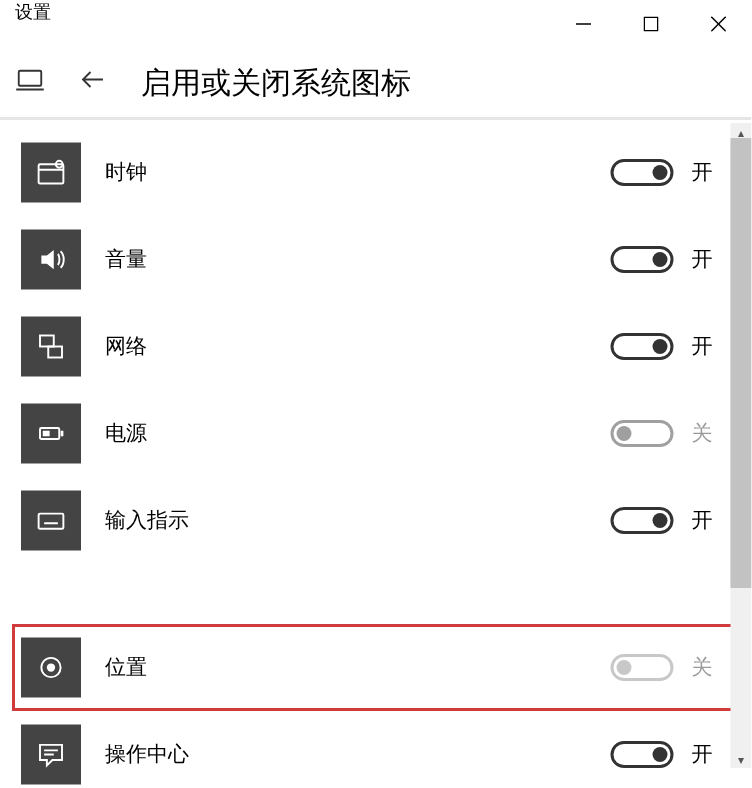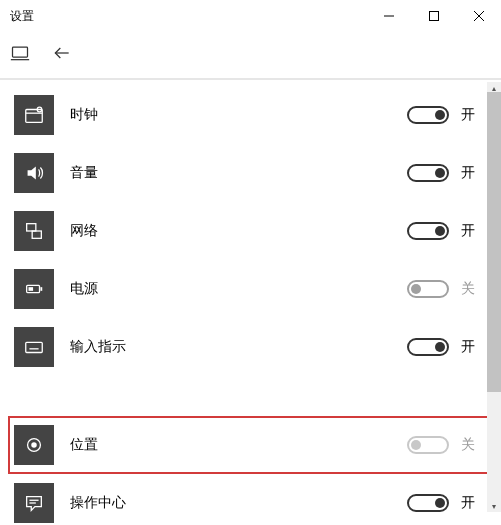--- a/index.html
+++ b/index.html
@@ -8,21 +8,20 @@
     height: 525px;
     font-family: "Microsoft YaHei", "Segoe UI", sans-serif;
     background: #ffffff;
     color: #000;
     overflow: hidden;
     position: relative;
   }
   .titlebar {
     height: 32px;
     display: flex;
-    align-items: center;
     padding-left: 10px;
     background: #fff;
   }
   .titlebar-title {
     font-size: 12px;
     color: #000;
   }
   .win-buttons {
     margin-left: auto;
     display: flex;
@@ -177,20 +176,21 @@
         <rect x="3" y="5" width="18" height="12" rx="1"></rect>
         <line x1="1" y1="20" x2="23" y2="20"></line>
       </svg>
   </span>
   <span class="hdr-icon">
     <svg viewBox="0 0 24 24">
         <line x1="20" y1="12" x2="4" y2="12"></line>
         <polyline points="10,6 4,12 10,18"></polyline>
       </svg>
   </span>
+  <span class="page-title">启用或关闭系统图标</span>
 </div>
 
 <div class="content">
 
   <div class="row">
     <div class="icon-box">
       <svg viewBox="0 0 24 24">
           <rect x="3" y="6" width="18" height="14" rx="1"></rect>
           <line x1="3" y1="10" x2="21" y2="10"></line>
           <circle cx="18" cy="6" r="2.5"></circle>

